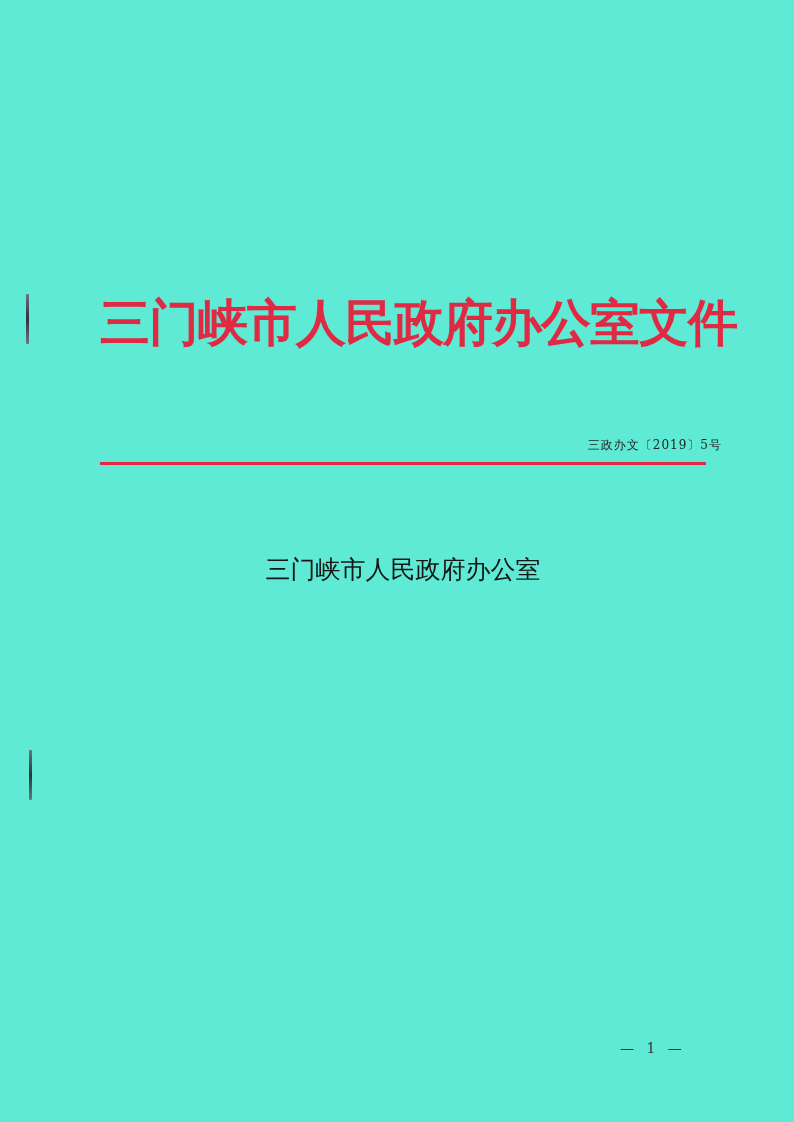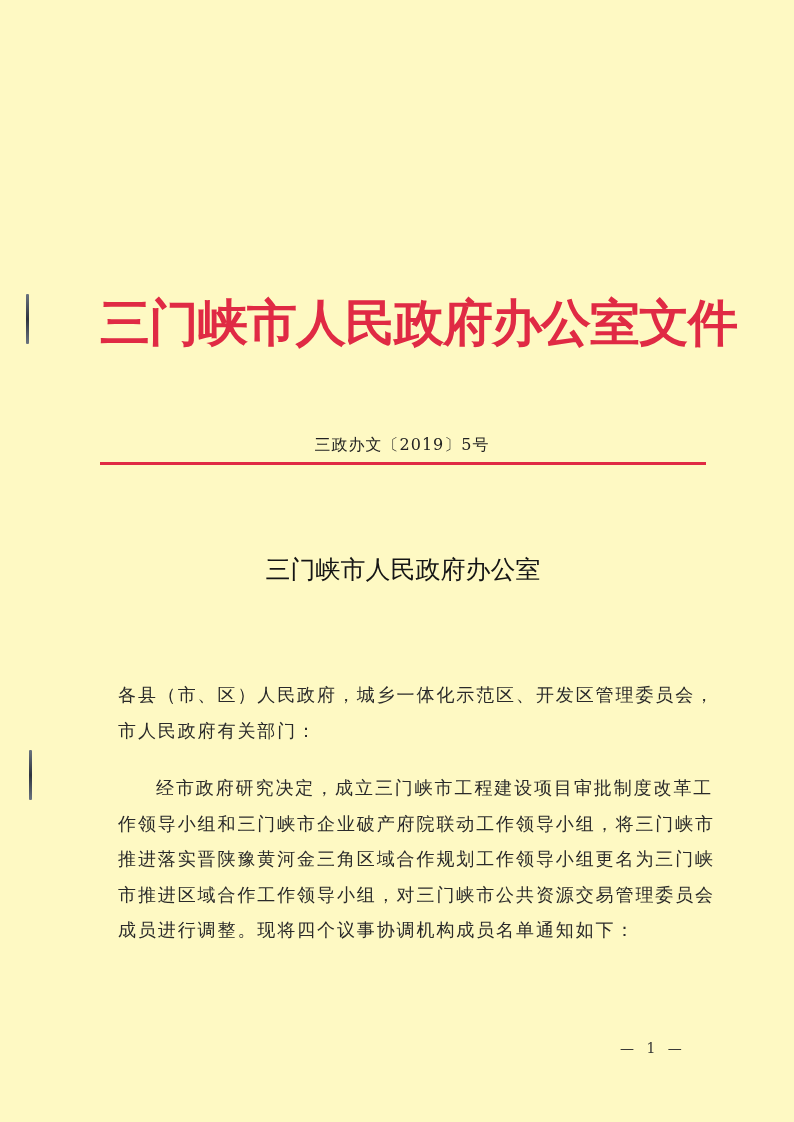--- a/index.html
+++ b/index.html
@@ -12,21 +12,21 @@
       height: 1122px;
       position: relative;
       overflow: hidden;
       font-family: "DejaVu Serif", "Liberation Serif", serif;
       color: #1a1a1a;
     }
     .page {
       position: absolute;
       left: 0; top: 0;
       width: 794px; height: 1122px;
-      background: #fef9c3;
+      background: #5eead4;
     }
     .margin-mark {
       position: absolute;
       width: 3px;
       background: linear-gradient(#6a7480, #2e3440, #6a7480);
       border-radius: 1px;
     }
     .mark-1 { left: 26px; top: 294px; height: 50px; }
     .mark-2 { left: 29px; top: 750px; height: 50px; }
 
@@ -39,25 +39,25 @@
       font-family: "DejaVu Serif", "Liberation Serif", serif;
       font-weight: bold;
       font-size: 50px;
       line-height: 66px;
       color: #e02a44;
       letter-spacing: -1px;
       white-space: nowrap;
     }
     .doc-number {
       position: absolute;
-      left: 99px;
+      left: 116px;
       top: 434px;
       width: 606px;
-      text-align: center;
-      font-size: 16px;
+      text-align: right;
+      font-size: 12px;
       line-height: 22px;
       color: #222;
       letter-spacing: 1px;
     }
     .red-rule {
       position: absolute;
       left: 100px;
       top: 462px;
       width: 606px;
       height: 3px;
@@ -105,17 +105,15 @@
   <div class="margin-mark mark-1"></div>
   <div class="margin-mark mark-2"></div>
 
   <div class="red-header">三门峡市人民政府办公室文件</div>
 
   <div class="doc-number">三政办文〔2019〕5号</div>
   <div class="red-rule"></div>
 
   <div class="title title-1">三门峡市人民政府办公室</div>
 
-  <div class="body-text salutation">各县（市、区）人民政府，城乡一体化示范区、开发区管理委员会，市人民政府有关部门：</div>
-  <div class="body-text para">经市政府研究决定，成立三门峡市工程建设项目审批制度改革工作领导小组和三门峡市企业破产府院联动工作领导小组，将三门峡市推进落实晋陕豫黄河金三角区域合作规划工作领导小组更名为三门峡市推进区域合作工作领导小组，对三门峡市公共资源交易管理委员会成员进行调整。现将四个议事协调机构成员名单通知如下：</div>
 
   <div class="page-num">— 1 —</div>
 </div>
 
 </body></html>

